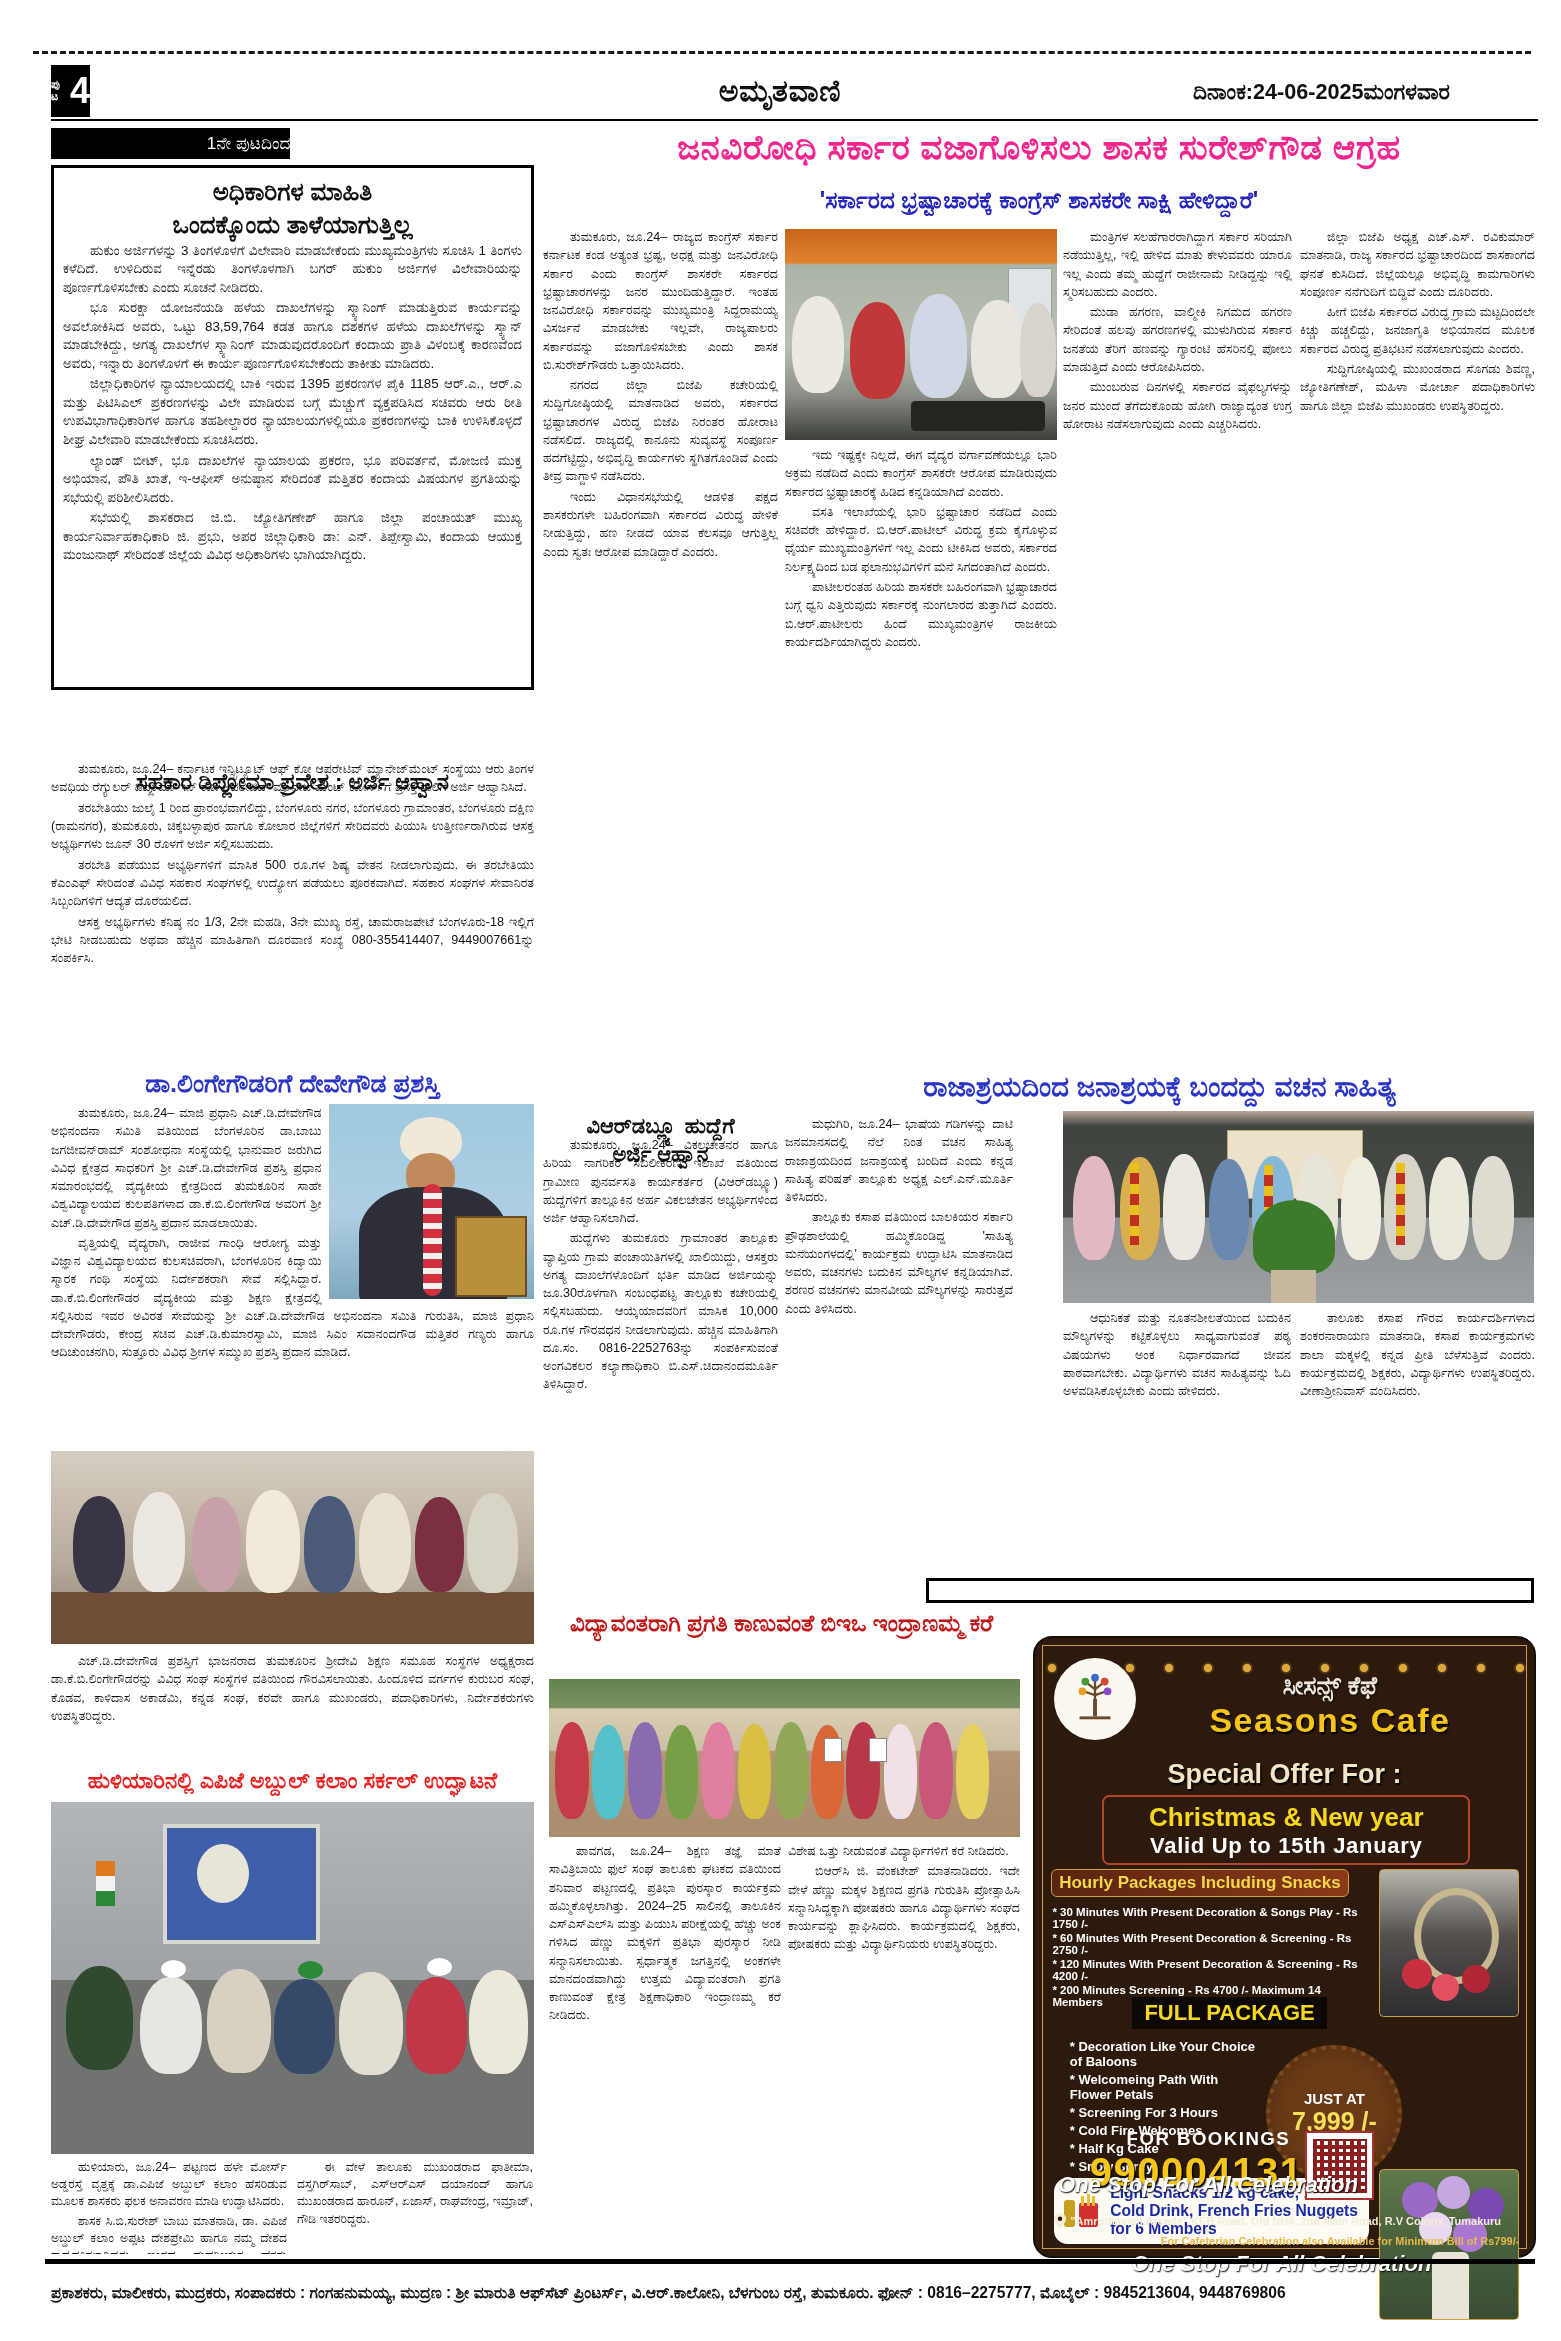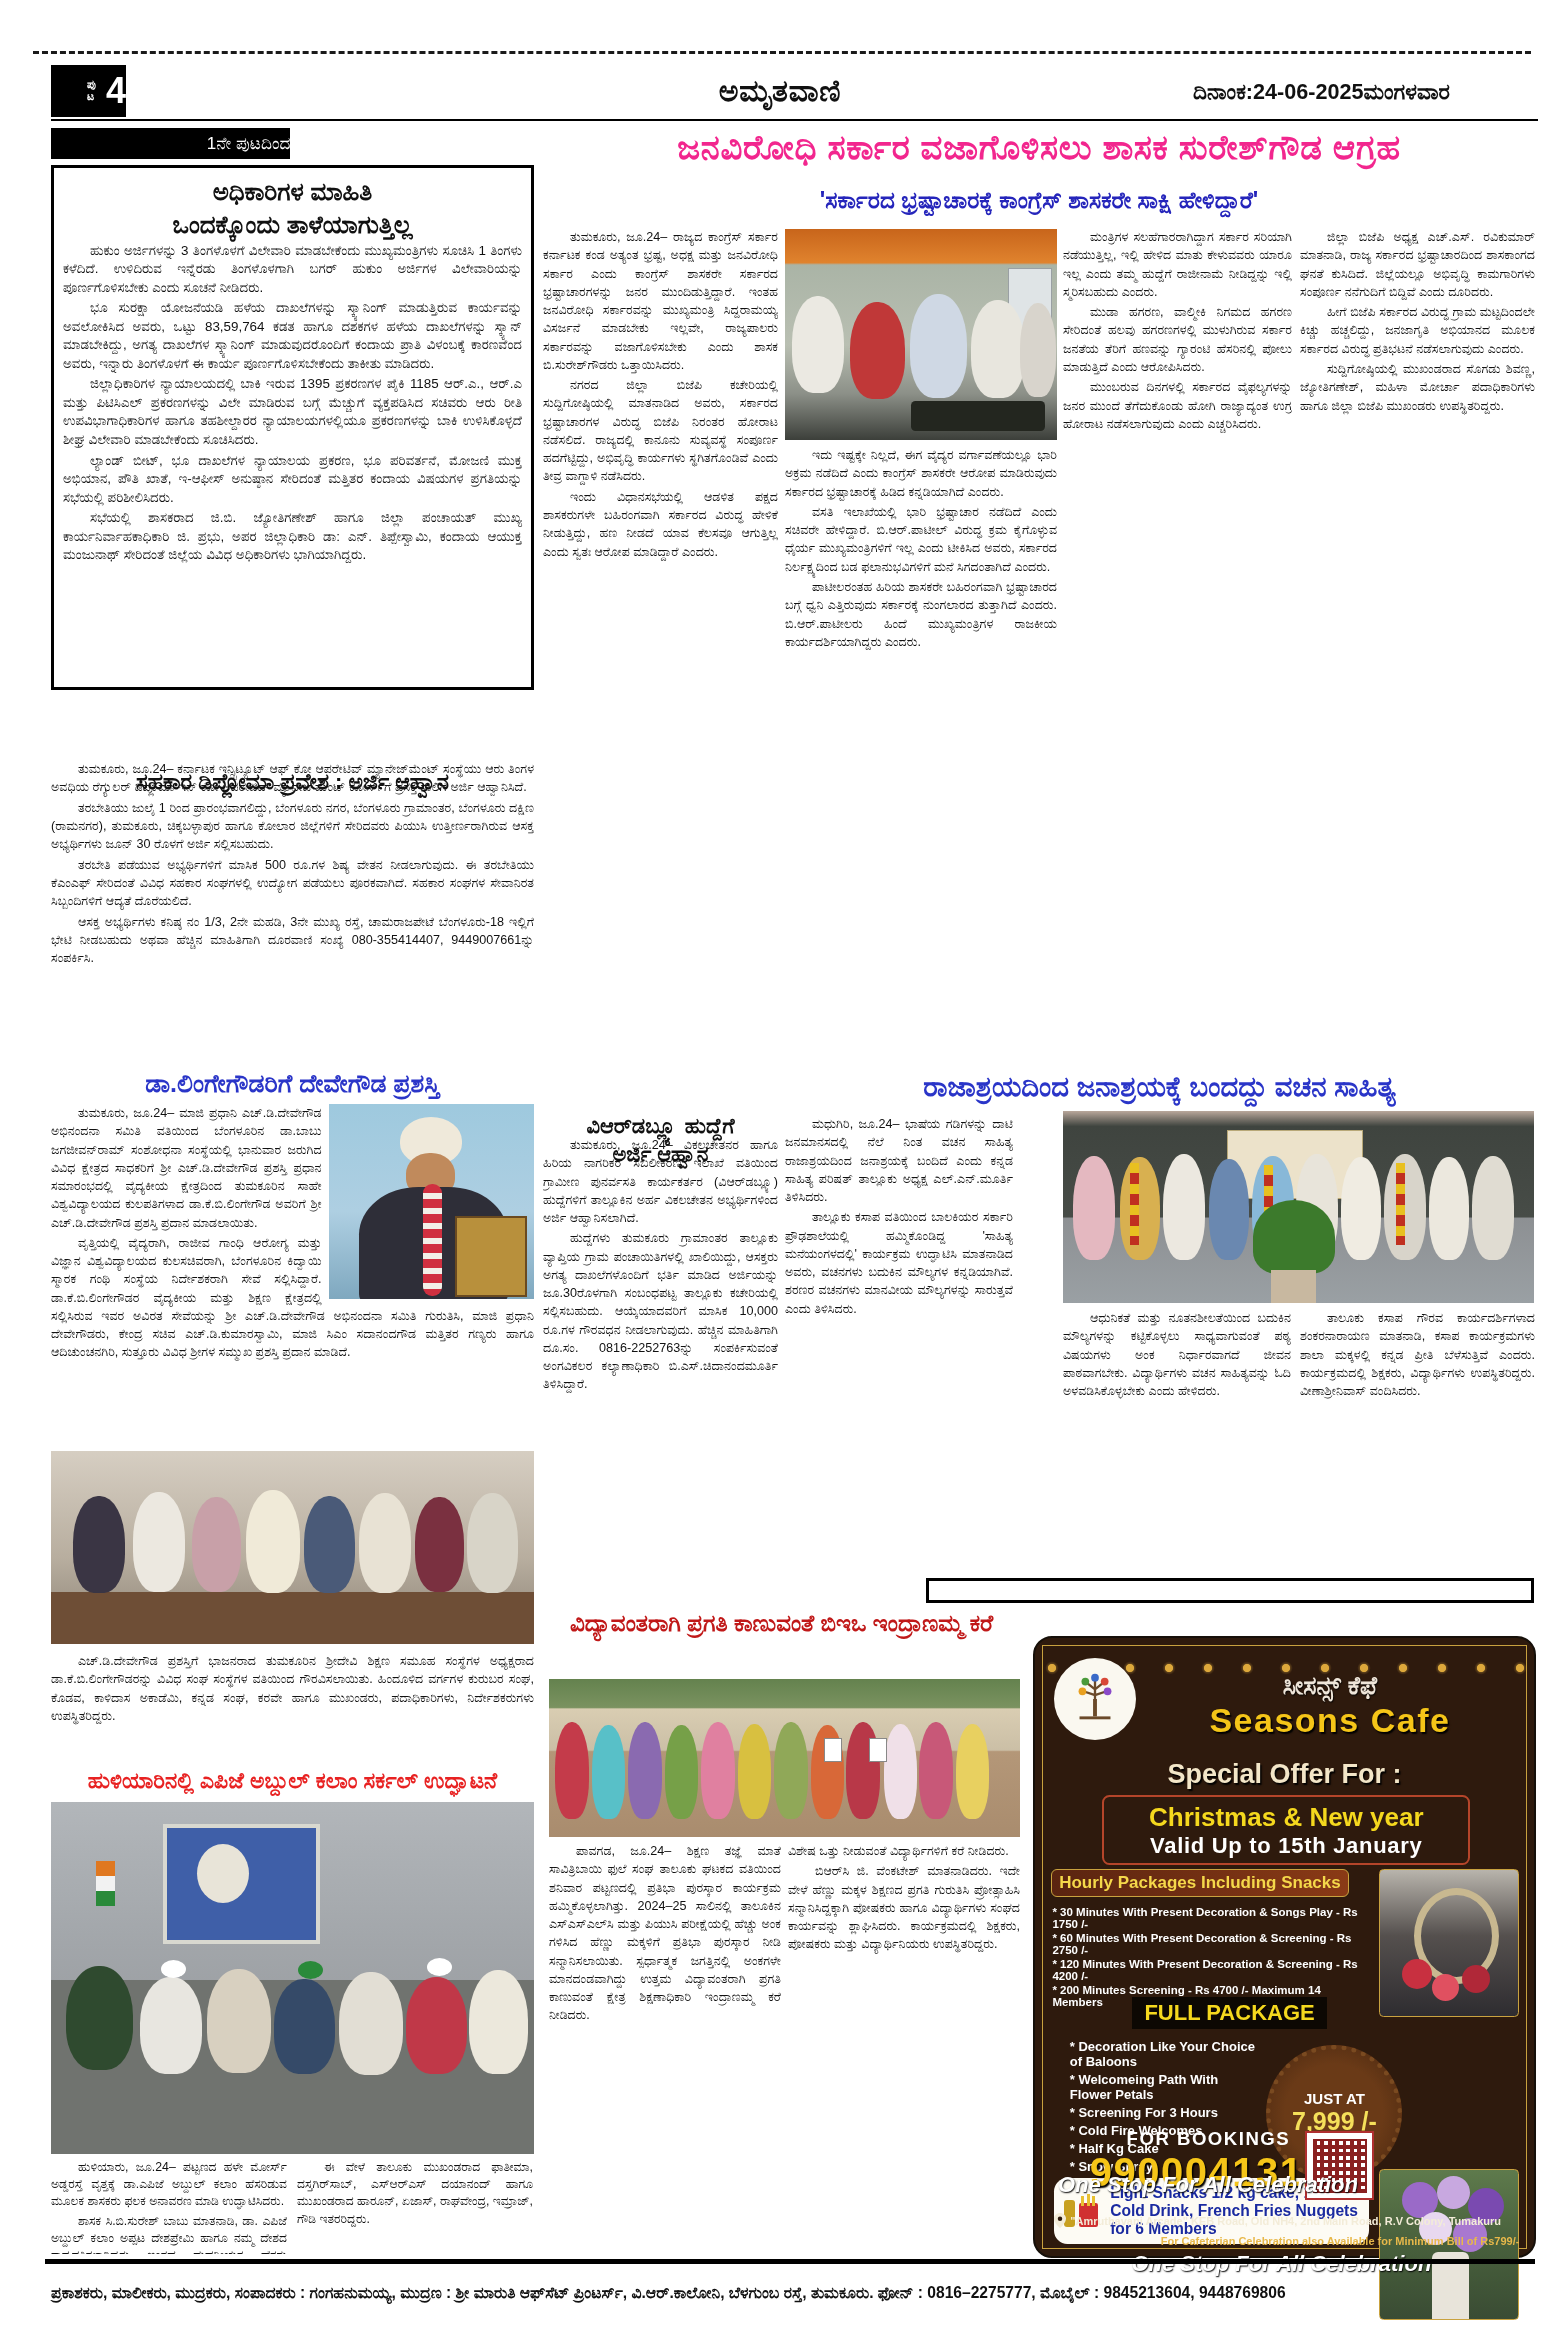--- a/index.html
+++ b/index.html
@@ -5,21 +5,21 @@
   html,body{margin:0;padding:0;background:#ffffff;}
   #page{position:relative;width:1561px;height:2342px;background:#ffffff;
         font-family:"Liberation Sans","DejaVu Sans",sans-serif;color:#111;}
   .abs{position:absolute;}
   .center{text-align:center;}
   .col{overflow:hidden;}
   .bodytext p{margin:0 0 2.2px 0;text-indent:27px;text-align:justify;}
   .nomind p{text-indent:0;}
   
   .dashline{border-top:3.7px dashed #1a1a1a;}
-  .badge{background:#000;color:#fff;display:flex;align-items:center;justify-content:center;gap:2px;padding-left:36px;}
+  .badge{background:#000;color:#fff;display:flex;align-items:center;justify-content:center;gap:2px;}
   .badge .stack{font-size:11px;line-height:1.05;font-weight:bold;}
   .badge .num{font-size:36px;font-weight:bold;line-height:1;}
   .masthead{font-size:30px;font-weight:bold;letter-spacing:0.7px;}
   .dateline{font-size:21.6px;font-weight:bold;}
   .rule{background:#000;}
   .frombar{background:#000;color:#fff;font-size:17px;font-weight:normal;line-height:31px;padding-left:7.4px;text-align:right;}
   
   .hbox{font-size:24.5px;font-weight:bold;line-height:1.35;}
   .hmain{font-size:34px;font-weight:bold;color:#f2268e;letter-spacing:0.7px;}
   .hsub{font-size:23px;font-weight:bold;color:#2525bb;}

